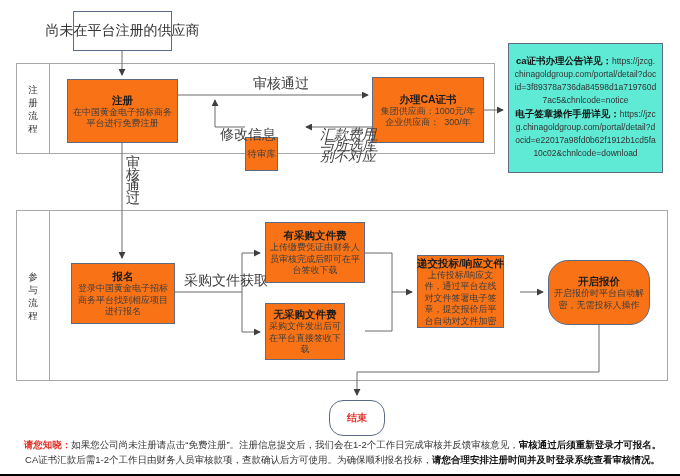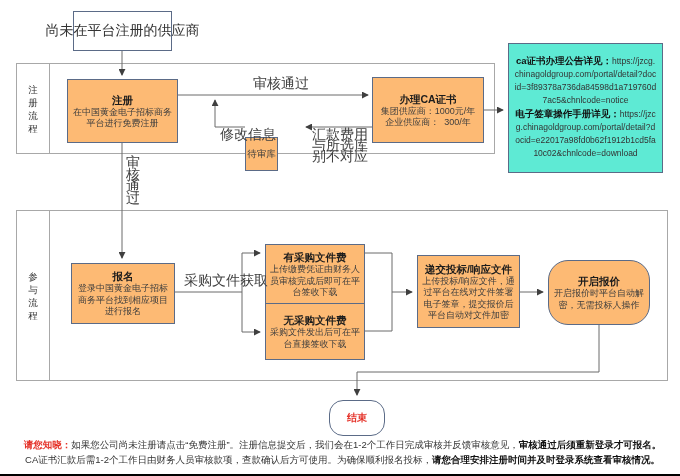--- a/index.html
+++ b/index.html
@@ -1,19 +1,19 @@
 <!DOCTYPE html>
 <html><head>
 <meta charset="utf-8">
 <style>
   html,body{margin:0;padding:0;}
   body{font-family:"Liberation Sans","DejaVu Sans",sans-serif;background:#fff;}
   #canvas{position:relative;width:680px;height:476px;background:#fff;overflow:hidden;}
   #connectors{position:absolute;left:0;top:0;z-index:1;}
-  .node{position:absolute;background:#fdba74;border:1px solid #5b6b87;z-index:2;
+  .node{position:absolute;background:#f97316;border:1px solid #5b6b87;z-index:2;
         display:flex;flex-direction:column;align-items:center;justify-content:center;
         text-align:center;box-sizing:border-box;}
   .node .title{font-weight:bold;font-size:10.5px;color:#1c1c1c;line-height:14px;white-space:pre;}
   .node .body{font-size:9px;color:#3d3d3d;line-height:11.5px;white-space:pre-wrap;}
   .section{position:absolute;border:1px solid #a8a8a8;box-sizing:border-box;z-index:0;background:#fff;}
   .section-label-cell{position:absolute;left:0;top:0;bottom:0;width:32px;border-right:1px solid #a8a8a8;
         display:flex;align-items:center;justify-content:center;}
   .vtext{width:11px;word-break:break-all;font-size:9.5px;line-height:13px;color:#333;text-align:center;}
   .lbl{position:absolute;font-size:14px;color:#404040;z-index:3;line-height:11px;}
   .startnode{position:absolute;background:#fff;border:1px solid #5b6b87;z-index:2;box-sizing:border-box;
@@ -73,21 +73,21 @@
   </div>
 
   <div class="lbl" style="left:253px;top:78px;">审核通过</div>
 
   <div class="node" style="left:245px;top:109px;width:33px;height:34px;margin-top:28px;">
     <span class="body" style="font-size:9.5px;">待审库</span>
   </div>
 
   <div class="lbl" style="left:220px;top:129px;">修改信息</div>
 
-  <div class="lbl" style="left:312px;top:129px;width:58px;">汇款费用与所选库别不对应</div>
+  <div class="lbl" style="left:320px;top:129px;width:58px;font-style:italic;">汇款费用与所选库别不对应</div>
 
   <div class="node" style="left:372px;top:77px;width:112px;height:66px;padding:2px 3px;">
     <span class="title">办理CA证书</span>
     <span class="body">集团供应商：1000元/年</span>
     <span class="body">企业供应商：  300/年</span>
   </div>
 
   <div class="infobox" style="left:508px;top:43px;width:155px;height:130px;">
     <b>ca证书办理公告详见：</b><span>https://jzcg.chinagoldgroup.com/portal/detail?docid=3f89378a736da84598d1a719760d7ac5&amp;chnlcode=notice</span><br>
     <b>电子签章操作手册详见：</b><span>https://jzcg.chinagoldgroup.com/portal/detail?docid=e22017a98fd0b62f1912b1cd5fa10c02&amp;chnlcode=download</span>
@@ -101,31 +101,31 @@
     </div>
   </div>
 
   <div class="node" style="left:71px;top:263px;width:104px;height:61px;padding:2px 4px;">
     <span class="title">报名</span>
     <span class="body">登录中国黄金电子招标商务平台找到相应项目进行报名</span>
   </div>
 
   <div class="lbl" style="left:184px;top:275px;">采购文件获取</div>
 
-  <div class="node" style="left:265px;top:222px;width:100px;height:61px;padding:2px 3px;margin-top:22px;">
+  <div class="node" style="left:265px;top:222px;width:100px;height:61px;padding:2px 3px;">
     <span class="title">有采购文件费</span>
     <span class="body">上传缴费凭证由财务人员审核完成后即可在平台签收下载</span>
   </div>
 
-  <div class="node" style="left:265px;top:303px;width:100px;height:57px;padding:2px 3px;">
+  <div class="node" style="left:265px;top:303px;width:80px;height:57px;padding:2px 3px;">
     <span class="title">无采购文件费</span>
     <span class="body">采购文件发出后可在平台直接签收下载</span>
   </div>
 
-  <div class="node" style="left:417px;top:255px;width:103px;height:73px;padding:2px 3px;">
+  <div class="node" style="left:417px;top:255px;width:87px;height:73px;padding:2px 3px;">
     <span class="title">递交投标/响应文件</span>
     <span class="body">上传投标/响应文件，通过平台在线对文件签署电子签章，提交报价后平台自动对文件加密</span>
   </div>
 
   <div class="node" style="left:548px;top:260px;width:102px;height:65px;padding:2px 4px;border-radius:20px;">
     <span class="title">开启报价</span>
     <span class="body">开启报价时平台自动解密，无需投标人操作</span>
   </div>
 
   <div class="endnode" style="left:329px;top:400px;width:56px;height:36px;">

